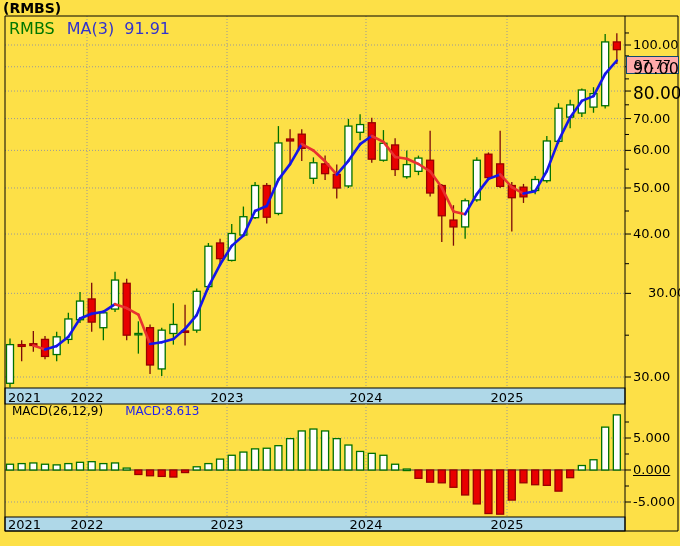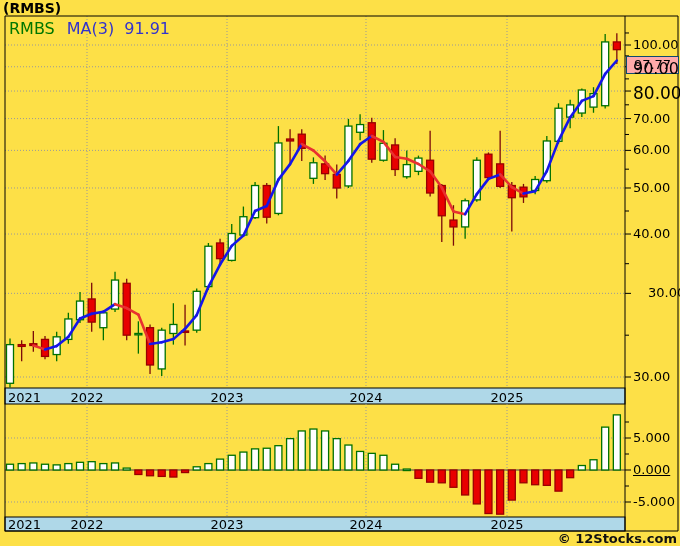--- a/index.html
+++ b/index.html
@@ -295,24 +295,26 @@
     <span class="sym">RMBS</span><span class="ma">MA(3)</span><span class="maval">91.91</span>
   </div>
 
   <div id="price-labels"></div>
 
   <div class="ovl flag">97.77</div>
 
   <div id="year-labels-main"></div>
   <div id="year-labels-macd"></div>
 
+  <div class="ovl macdlabs">
+    <span class="p1">MACD(26,12,9)</span><span class="p2">MACD:8.613</span>
+  </div>
 
   <div id="macd-axis-labels"></div>
 
-  <div class="ovl wm">© 12Stocks.com</div>
 
 <div class="ovl" style="left: 633px; top: 37px; font-size: 13px;">100.00</div>
     <div class="ovl" style="left: 633px; top: 58.7348px; font-size: 16px;">90.00</div>
     <div class="ovl" style="left: 633px; top: 83.0323px; font-size: 17px;">80.00</div>
     <div class="ovl" style="left: 633px; top: 110.578px; font-size: 13px;">70.00</div>
     <div class="ovl" style="left: 633px; top: 142.378px; font-size: 13px;">60.00</div>
     <div class="ovl" style="left: 633px; top: 179.989px; font-size: 13px;">50.00</div>
     <div class="ovl" style="left: 633px; top: 226.022px; font-size: 13px;">40.00</div>
     <div class="ovl" style="left: 648px; top: 285.367px; font-size: 13px;">30.00</div>
     <div class="ovl" style="left: 633px; top: 369.011px; font-size: 13px;">30.00</div>

